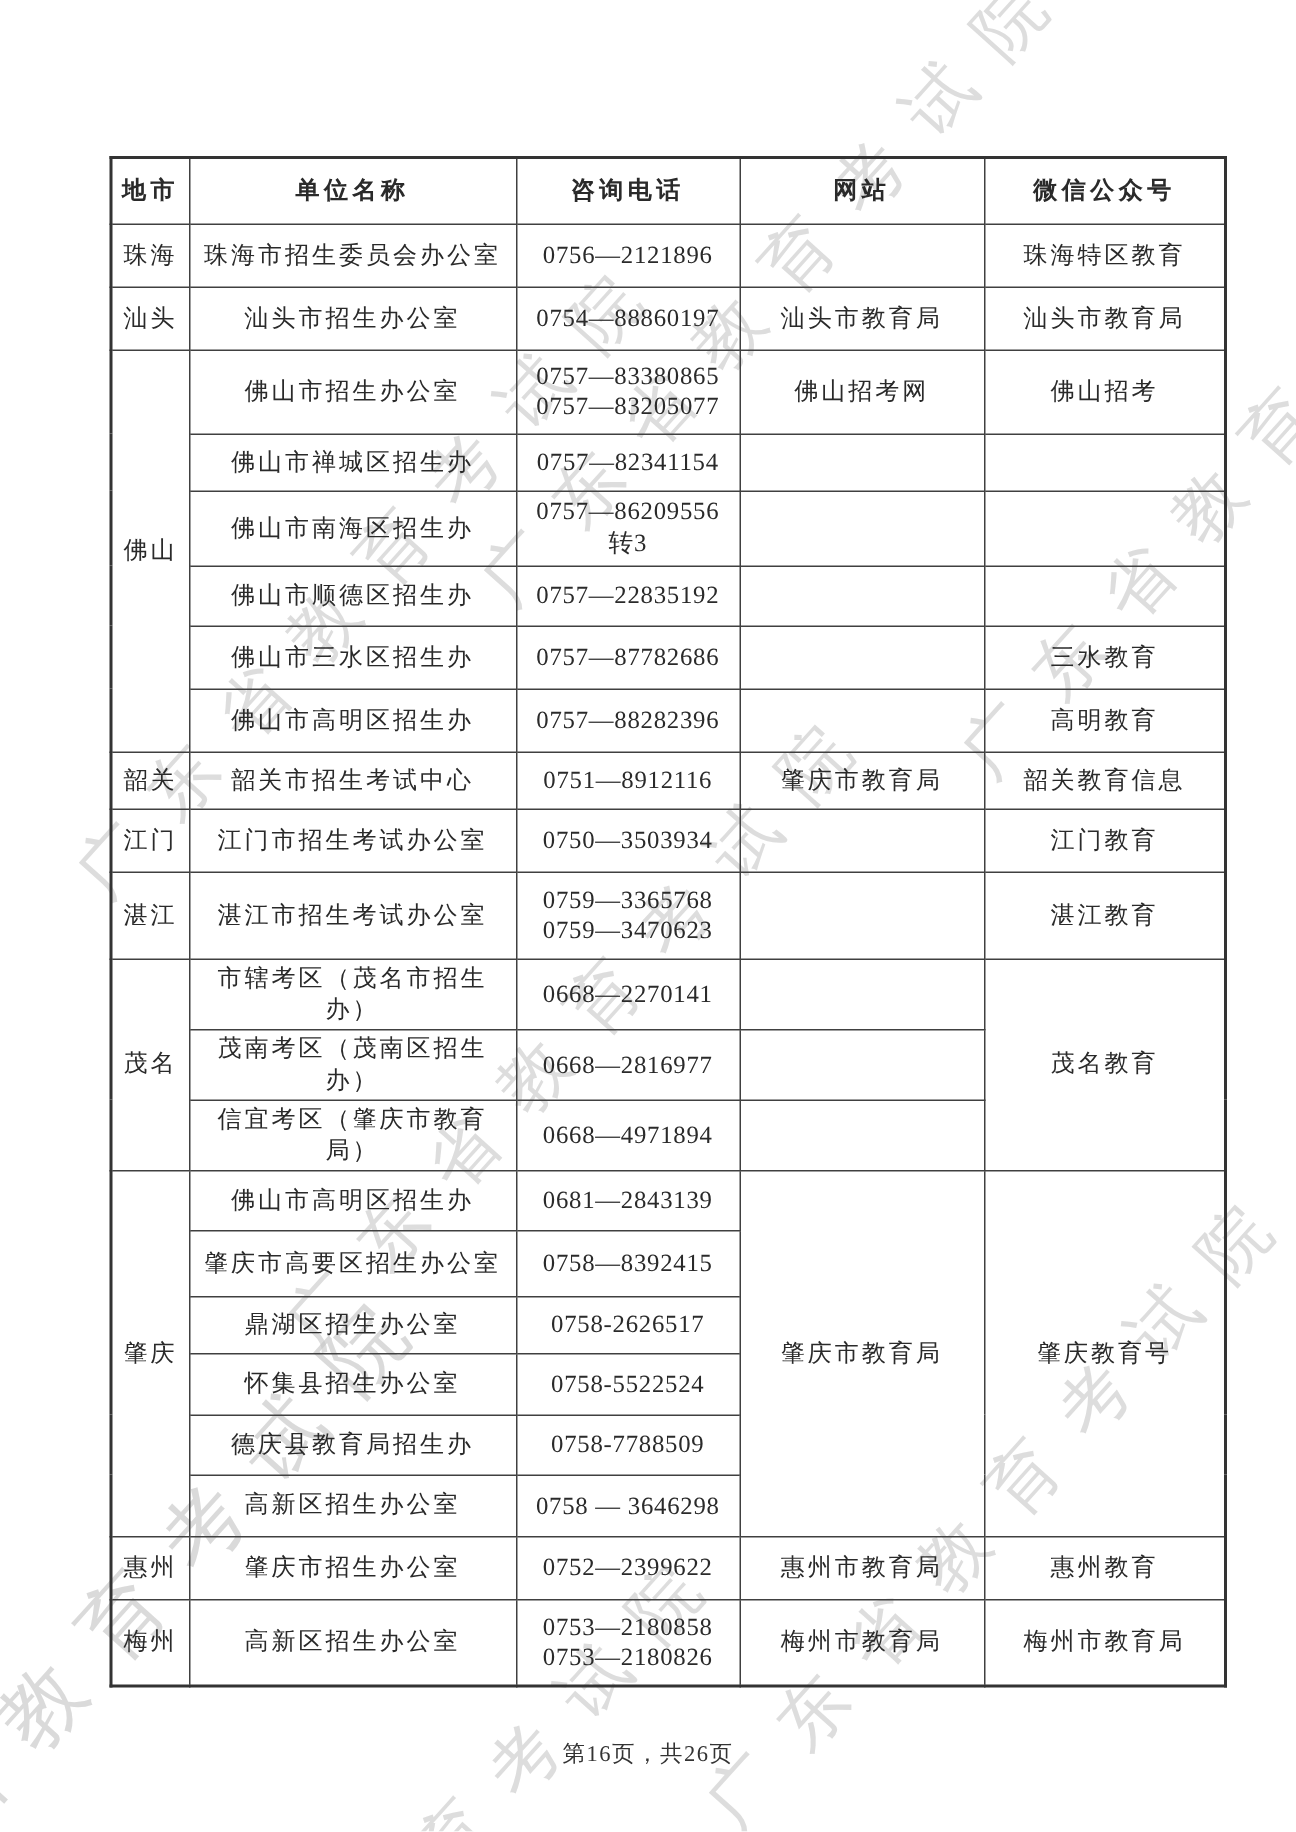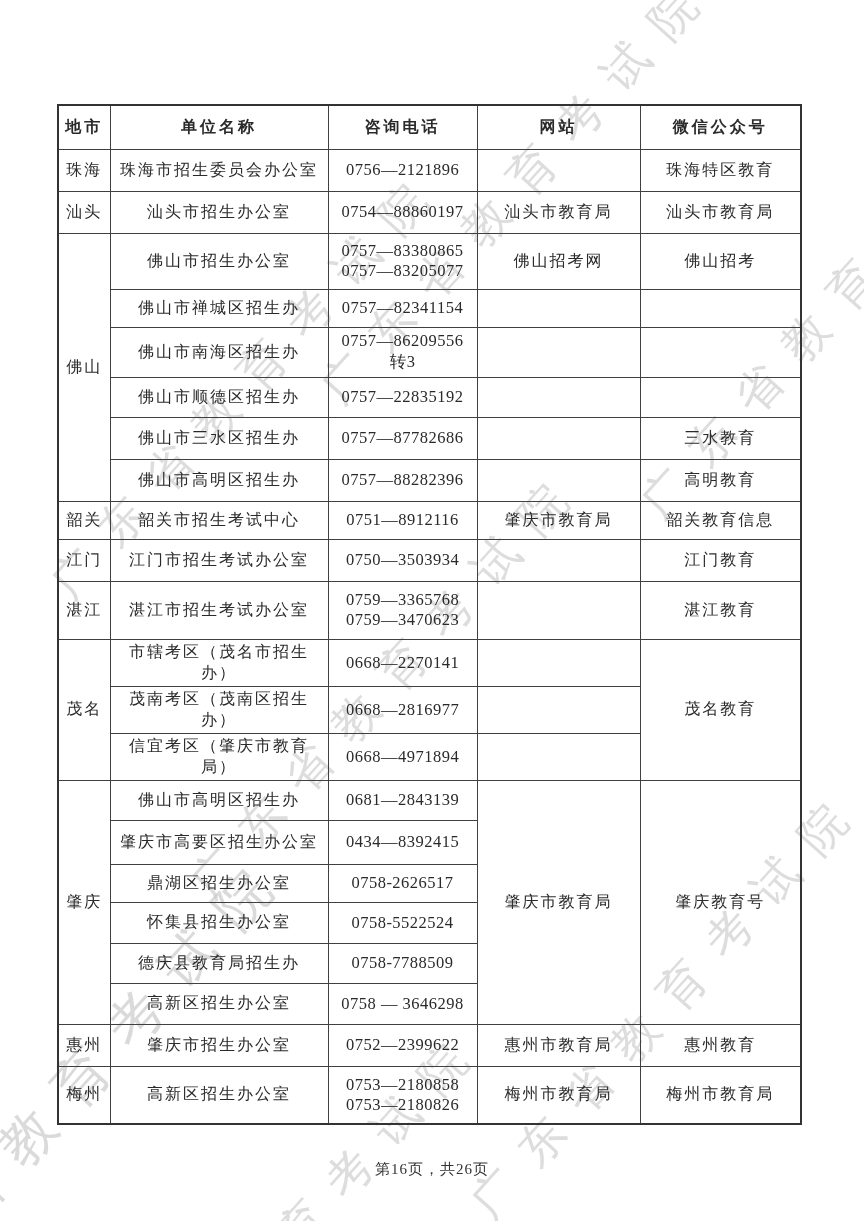--- a/index.html
+++ b/index.html
@@ -19,21 +19,21 @@
     font-size:46px;
     letter-spacing:24px;
     color:#c7c7c7;
     opacity:.6;
     transform:rotate(-48deg);
     transform-origin:0 50%;
   }
   .wm.big{font-size:54px;letter-spacing:26px;opacity:.65;}
   
   .contact-table{
-    position:absolute;left:57px;top:104px;
+    position:absolute;left:73px;top:104px;
     width:743px;
     border-collapse:collapse;
     table-layout:fixed;
     z-index:2;
     background:transparent;
   }
   .contact-table th,.contact-table td{
     border:1.5px solid #404040;
     text-align:center;
     vertical-align:middle;
@@ -196,21 +196,21 @@
 
       <tr class="h40">
         <td rowspan="6">肇庆</td>
         <td>佛山市高明区招生办</td>
         <td class="phone">0681—2843139</td>
         <td rowspan="6">肇庆市教育局</td>
         <td rowspan="6">肇庆教育号</td>
       </tr>
       <tr class="h44">
         <td>肇庆市高要区招生办公室</td>
-        <td class="phone">0434—8392415</td>
+        <td class="phone">0758—8392415</td>
       </tr>
       <tr class="h38">
         <td>鼎湖区招生办公室</td>
         <td class="phone">0758-2626517</td>
       </tr>
       <tr class="h41">
         <td>怀集县招生办公室</td>
         <td class="phone">0758-5522524</td>
       </tr>
       <tr class="h40">

